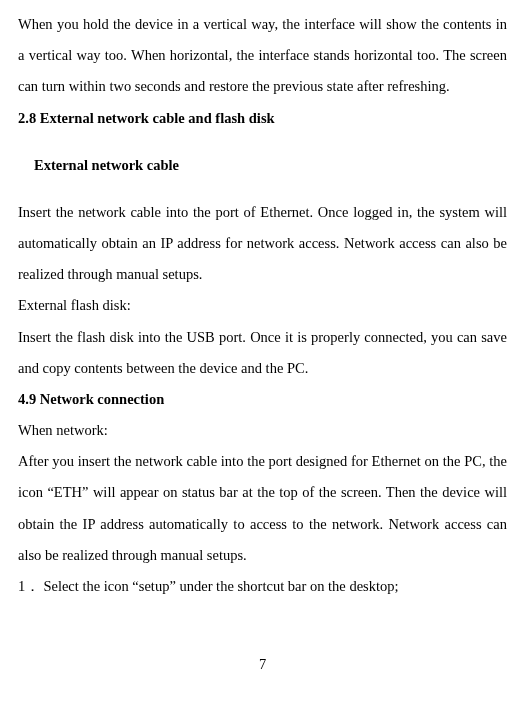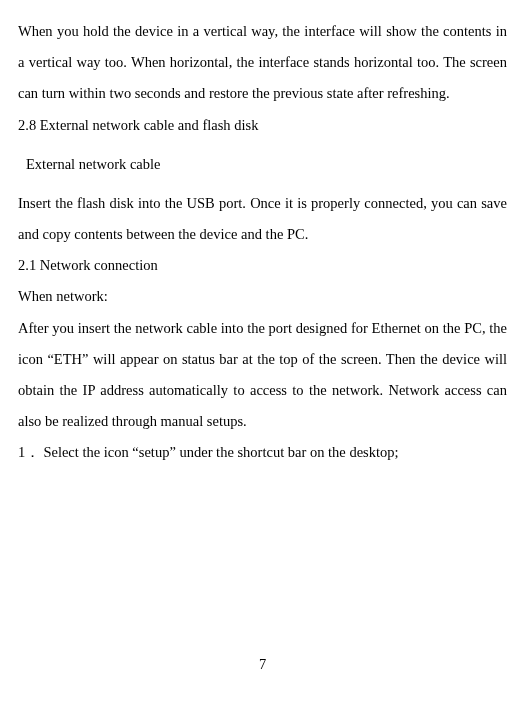--- a/index.html
+++ b/index.html
@@ -5,41 +5,41 @@
   body {
     margin: 0;
     padding: 0;
     font-family: "Times New Roman", Times, serif;
     background: #fff;
     color: #000;
   }
   .page {
     width: 525px;
     height: 685px;
-    padding: 16px 18px 0 18px;
+    padding: 9px 18px 0 18px;
     box-sizing: border-box;
     position: relative;
   }
   .para {
     font-size: 14.5px;
     line-height: 2.15;
     text-align: justify;
     margin: 0;
   }
   .heading {
     font-size: 14.5px;
     line-height: 2.15;
-    font-weight: normal;
+    font-weight: bold;
     margin: 0;
   }
   .subheading {
     font-size: 14.5px;
     line-height: 2.15;
-    font-weight: normal;
-    margin: 8px;
+    font-weight: bold;
+    margin: 16px;
   }
   .pagenum {
     position: absolute;
     bottom: 12px;
     left: 0;
     width: 100%;
     text-align: center;
     font-size: 14.5px;
   }
 </style>
@@ -47,25 +47,27 @@
 <body>
 
 <div class="page">
 
   <p class="para">When you hold the device in a vertical way, the interface will show the contents in a vertical way too. When horizontal, the interface stands horizontal too. The screen can turn within two seconds and restore the previous state after refreshing.</p>
 
   <p class="heading">2.8 External network cable and flash disk</p>
 
   <p class="subheading">External network cable</p>
 
+  <p class="para">Insert the network cable into the port of Ethernet. Once logged in, the system will automatically obtain an IP address for network access. Network access can also be realized through manual setups.</p>
 
+  <p class="para">External flash disk:</p>
 
   <p class="para">Insert the flash disk into the USB port. Once it is properly connected, you can save and copy contents between the device and the PC.</p>
 
-  <p class="heading">2.1 Network connection</p>
+  <p class="heading">4.9 Network connection</p>
 
   <p class="para">When network:</p>
 
   <p class="para">After you insert the network cable into the port designed for Ethernet on the PC, the icon “ETH” will appear on status bar at the top of the screen. Then the device will obtain the IP address automatically to access to the network. Network access can also be realized through manual setups.</p>
 
 
 
   <p class="para">1． Select the icon “setup” under the shortcut bar on the desktop;</p>
 
   <div class="pagenum">7</div>

